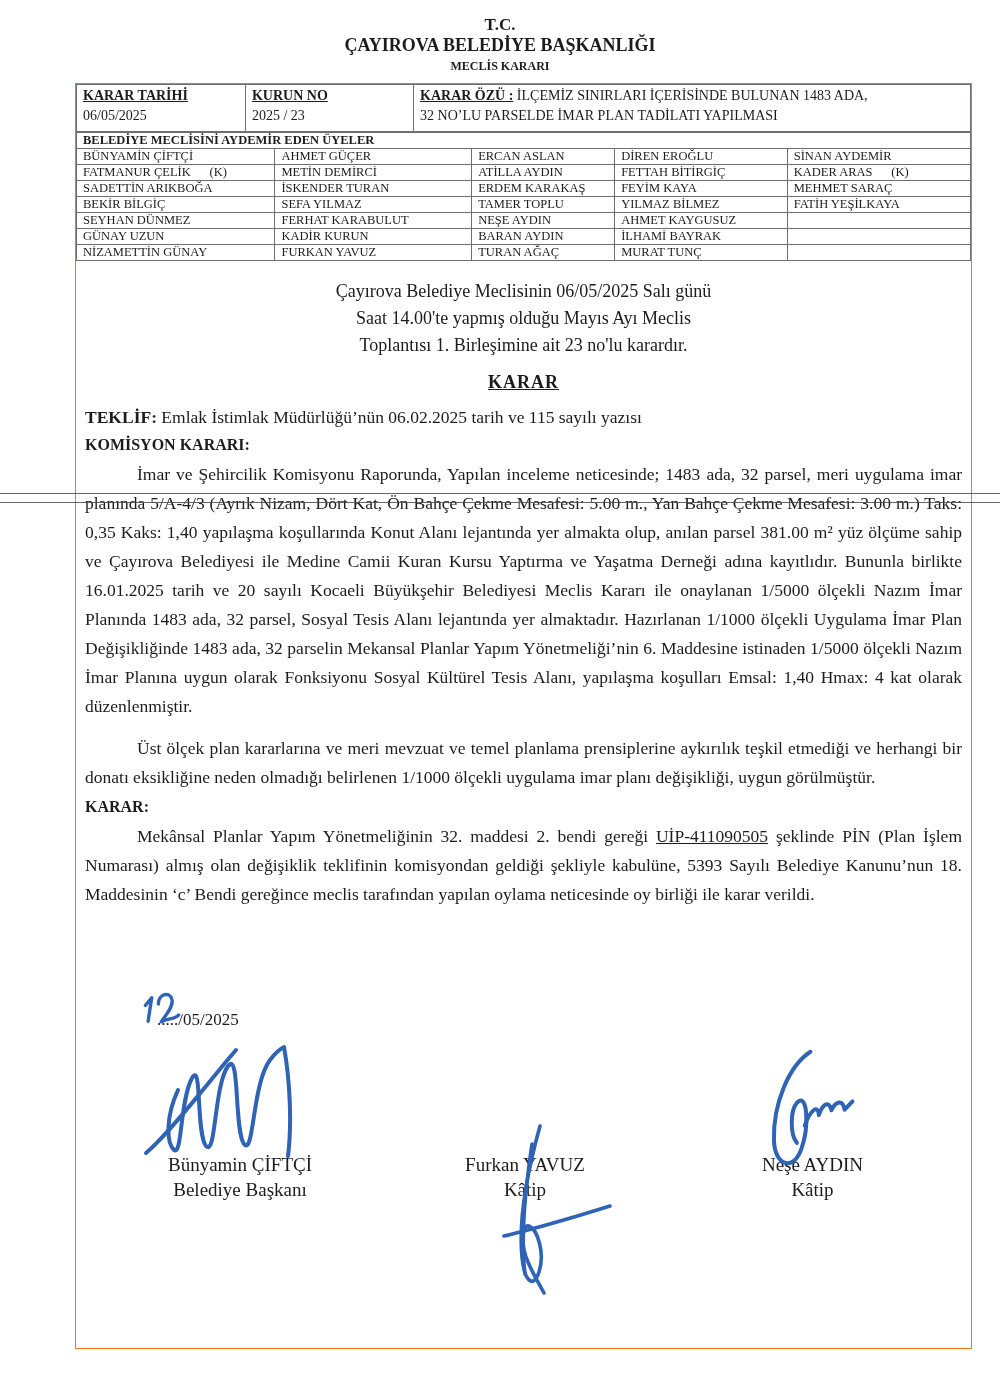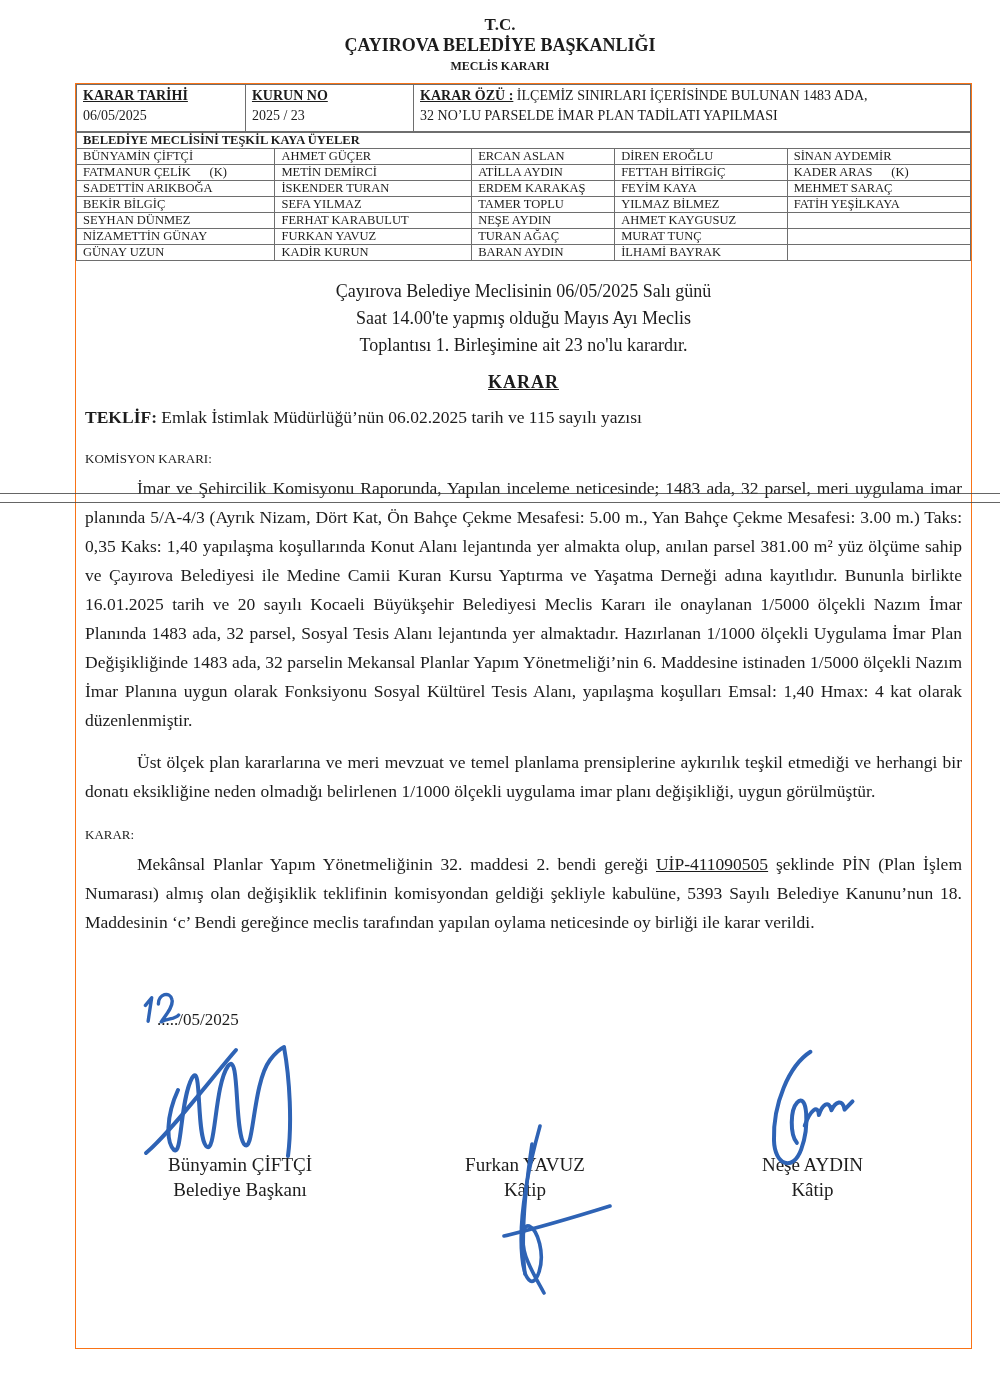--- a/index.html
+++ b/index.html
@@ -34,21 +34,21 @@
   .members-title-row td{
     text-align:center;font-weight:bold;font-size:14px;height:17px;line-height:17px;padding:1px 4px;
   }
   .members-table td{font-size:12.5px;height:13px;line-height:13px;padding:1px 5px;}
   
   .body-content{padding:0 9px;}
   .intro{margin-top:17px;text-align:center;font-size:18px;line-height:27px;}
   .karar-head{margin-top:13px;text-align:center;font-size:18px;font-weight:bold;text-decoration:underline;letter-spacing:1px;}
   .teklif-line{margin-top:11px;font-size:17.5px;line-height:26px;}
   .bold{font-weight:bold;}
-  .section-head{margin-top:16px;font-size:13px;font-weight:normal;line-height:26px;}
+  .section-head{margin-top:2px;font-size:16px;font-weight:bold;line-height:26px;}
   .para{
     margin:0;text-align:justify;font-size:17.5px;line-height:29px;
     text-indent:52px;
   }
   .para.first{margin-top:2px;}
   .para.second{margin-top:13px;}
   .underline{text-decoration:underline;}
   
   .scan-line{position:absolute;left:0;width:1000px;height:1px;background:#4a4a4a;opacity:.85;}
   .scan-line.a{top:493px;}
@@ -91,21 +91,21 @@
     <table class="doc-table members-table">
       <colgroup>
           <col style="width:22.2%">
           <col style="width:22.0%">
           <col style="width:16.0%">
           <col style="width:19.3%">
           <col style="width:20.5%">
         </colgroup>
       <tbody>
           <tr class="members-title-row">
-            <td colspan="5">BELEDİYE MECLİSİNİ TEŞKİL KAYA ÜYELER</td>
+            <td colspan="5">BELEDİYE MECLİSİNİ AYDEMİR EDEN ÜYELER</td>
           </tr>
       </tbody>
         <tbody>
           <tr>
             <td>BÜNYAMİN ÇİFTÇİ</td>
             <td>AHMET GÜÇER</td>
             <td>ERCAN ASLAN</td>
             <td>DİREN EROĞLU</td>
             <td>SİNAN AYDEMİR</td>
           </tr>
@@ -131,31 +131,31 @@
             <td>FATİH YEŞİLKAYA</td>
           </tr>
           <tr>
             <td>SEYHAN DÜNMEZ</td>
             <td>FERHAT KARABULUT</td>
             <td>NEŞE AYDIN</td>
             <td>AHMET KAYGUSUZ</td>
             <td></td>
           </tr>
           <tr>
+            <td>GÜNAY UZUN</td>
+            <td>KADİR KURUN</td>
+            <td>BARAN AYDIN</td>
+            <td>İLHAMİ BAYRAK</td>
+            <td></td>
+          </tr>
+          <tr>
             <td>NİZAMETTİN GÜNAY</td>
             <td>FURKAN YAVUZ</td>
             <td>TURAN AĞAÇ</td>
             <td>MURAT TUNÇ</td>
-            <td></td>
-          </tr>
-          <tr>
-            <td>GÜNAY UZUN</td>
-            <td>KADİR KURUN</td>
-            <td>BARAN AYDIN</td>
-            <td>İLHAMİ BAYRAK</td>
             <td></td>
           </tr>
         </tbody>
     </table>
 
     <div class="body-content">
       <div class="intro">
         <div>Çayırova Belediye Meclisinin 06/05/2025 Salı günü</div>
         <div>Saat 14.00'te yapmış olduğu Mayıs Ayı Meclis</div>
         <div>Toplantısı 1. Birleşimine ait 23 no'lu karardır.</div>

